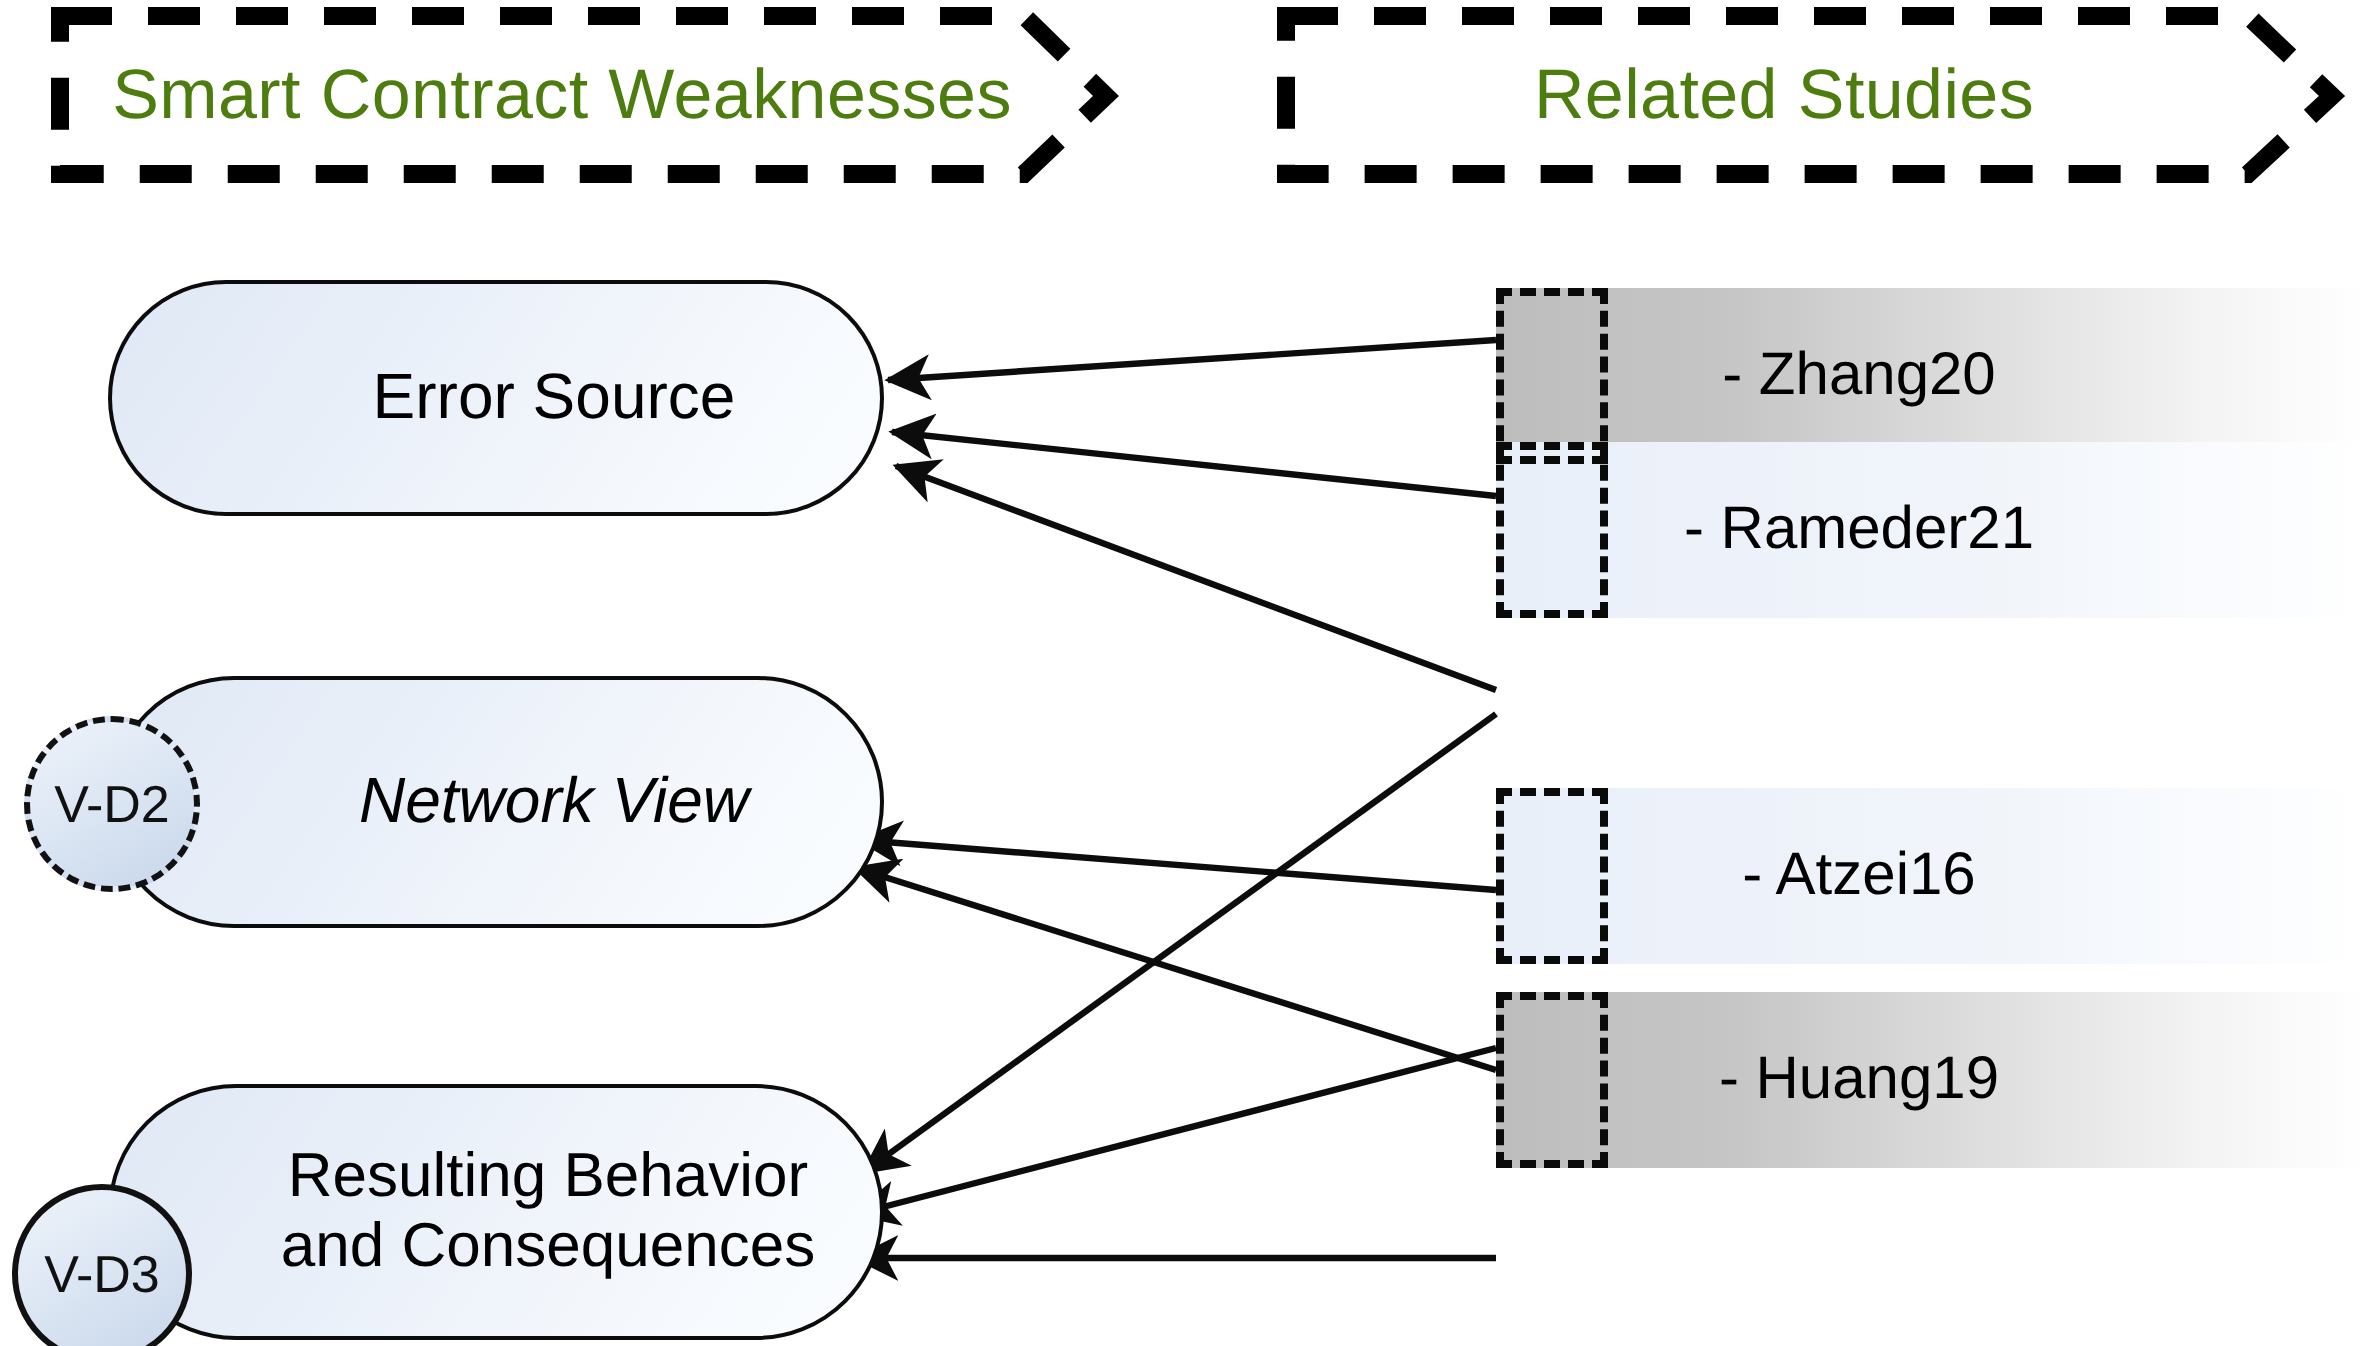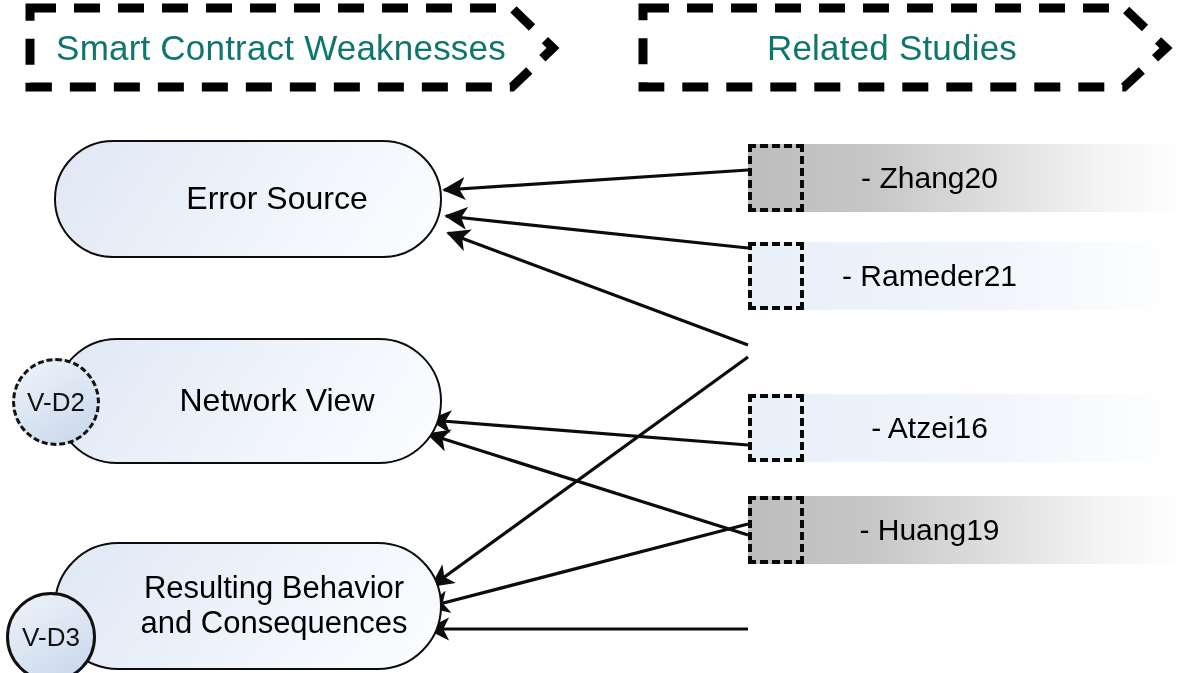--- a/index.html
+++ b/index.html
@@ -9,76 +9,76 @@
     color:#000;
   }
   #canvas{position:absolute;left:0;top:0;width:1183px;height:673px;}
   .layer{position:absolute;left:0;top:0;width:1183px;height:673px;}
   #svg-edges{pointer-events:none;}
 
   
   .banner{position:absolute;display:flex;align-items:center;justify-content:center;}
   .banner-label{
     position:relative;z-index:3;
-    font-size:35px;line-height:1;letter-spacing:.2px;white-space:nowrap;color:#0f766e;
+    font-size:35px;line-height:1;letter-spacing:.2px;white-space:nowrap;color:#4d7c0f;
   }
   #banner-left{left:24px;top:4px;width:530px;height:86px;}
   #banner-left .banner-label{transform:translateX(-8px);}
   #banner-right{left:637px;top:4px;width:530px;height:86px;}
   #banner-right .banner-label{transform:translateX(-10px);}
 
   
   .node{
     position:absolute;
     border:2.5px solid #0c0c0c;
     background:linear-gradient(125deg,#dfe8f5 0%,#eaf0f9 38%,#f3f7fc 66%,#fbfdff 100%);
     box-sizing:border-box;
     display:flex;align-items:center;
   }
   .node-text{
     font-size:32px;line-height:1.12;color:#000;
     width:100%;text-align:center;padding-left:58px;box-sizing:border-box;
     white-space:pre-line;
   }
   #node-v-d1{left:54px;top:140px;width:388px;height:118px;border-radius:59px;}
-  #node-v-d2{left:54px;top:338px;width:388px;height:126px;border-radius:63px;}
+  #node-v-d2{left:54px;top:338px;width:388px;height:126px;border-radius:63px;font-style:italic;}
   #node-v-d3{left:54px;top:542px;width:388px;height:128px;border-radius:64px;}
   #node-v-d3 .node-text{font-size:31px;padding-left:52px;}
 
   
   .badge{
     position:absolute;border-radius:50%;box-sizing:border-box;
     display:flex;align-items:center;justify-content:center;
     background:linear-gradient(150deg,#eef3fa 0%,#dde7f4 45%,#c7d6ea 100%);
     font-size:26px;color:#111;z-index:4;
   }
   .badge.dashed{border:3px dashed #111;}
   .badge.solid{border:3px solid #111;}
   #badge-v-d1{left:12px;top:163px;width:88px;height:88px;}
   #badge-v-d2{left:12px;top:358px;width:88px;height:88px;}
   #badge-v-d3{left:6px;top:592px;width:90px;height:90px;}
 
   
-  .study-row{position:absolute;left:748px;height:68px;width:435px;}
+  .study-row{position:absolute;left:748px;height:88px;width:435px;}
   .study-bar{
     position:absolute;left:0;top:0;height:100%;width:435px;
   }
   .study-bar.gray{background:linear-gradient(90deg,#bdbdbd 0%,#c6c6c6 28%,#e3e3e3 62%,#f4f4f4 82%,#ffffff 100%);}
   .study-bar.blue{background:linear-gradient(90deg,#e9eff9 0%,#edf2fa 30%,#f2f6fb 60%,#f9fbfe 82%,#ffffff 100%);}
   .study-tab{
     position:absolute;left:0;top:0;width:56px;height:100%;
     border:4px dashed #0a0a0a;box-sizing:border-box;background:transparent;z-index:2;
   }
   .study-label{
     position:absolute;left:0;top:0;width:363px;height:100%;
     display:flex;align-items:center;justify-content:center;
     font-size:30px;color:#000;white-space:nowrap;z-index:3;
   }
   #study-zhang20{top:144px;}
-  #study-rameder21{top:242px;}
+  #study-rameder21{top:221px;}
   #study-this-paper{top:320px;}
   #study-atzei16{top:394px;}
   #study-huang19{top:496px;}
   #study-chen20{top:589px;}
 </style>
 </head>
 <body>
 
 <div id="canvas">
 

